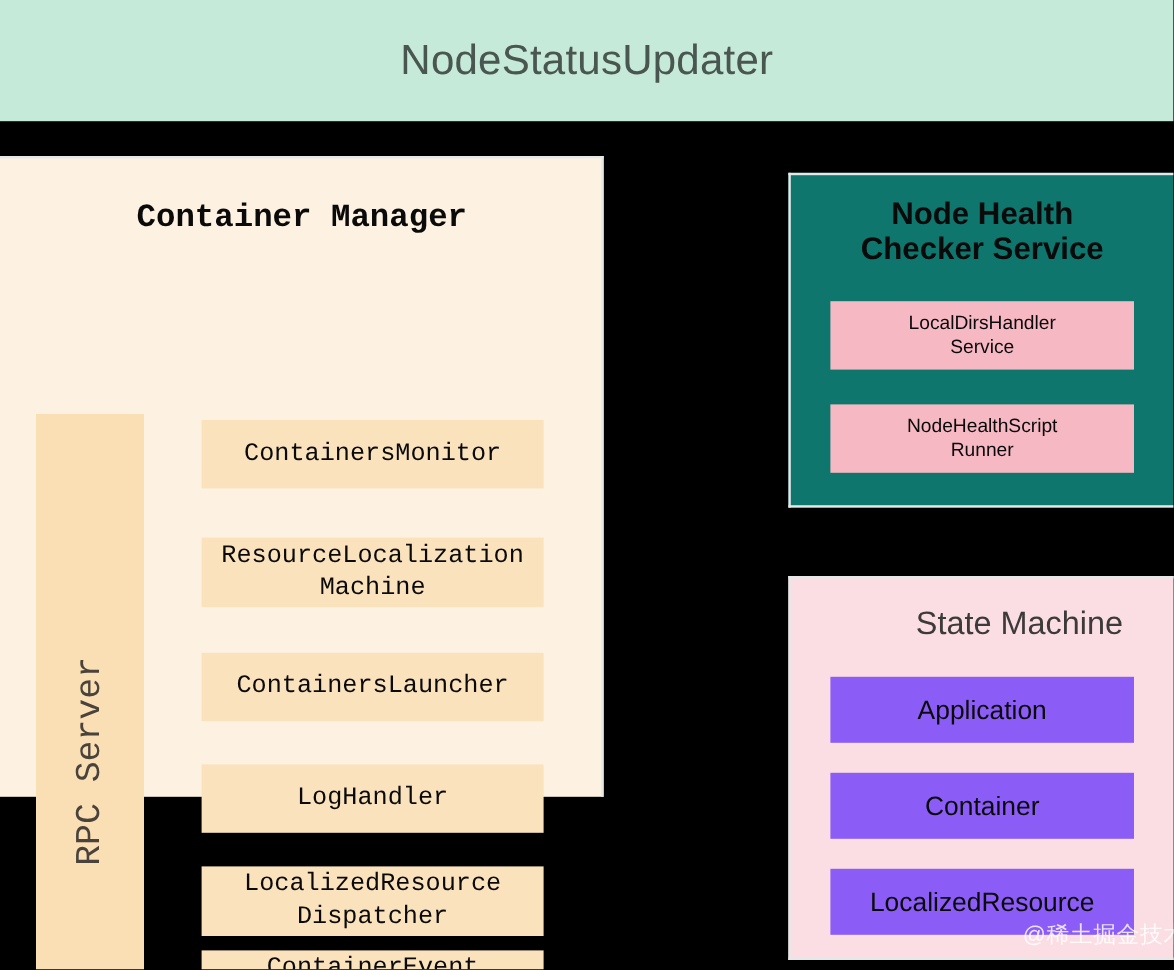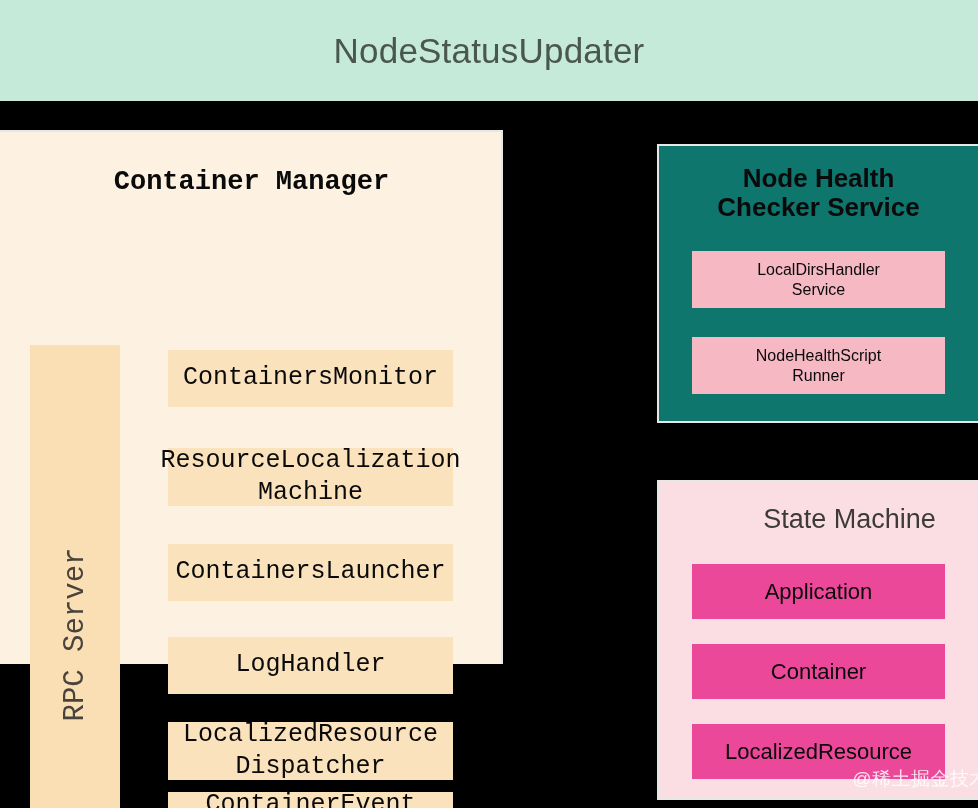--- a/index.html
+++ b/index.html
@@ -92,21 +92,21 @@
   }
   .cm-boxes {
     position: absolute;
     left: 168px;
     top: 218px;
     width: 285px;
   }
   .cm-box {
     background: #fae2bd;
     color: #0a0a0a;
-    font-size: 25px;
+    font-size: 21px;
     text-align: center;
     line-height: 1.3;
     display: flex;
     align-items: center;
     justify-content: center;
     white-space: pre-line;
     box-sizing: border-box;
   }
   .cm-box.h1 { height: 57px; }
   .cm-box.h2 { height: 58px; }
@@ -167,21 +167,21 @@
     font-weight: 400;
     color: #3d3a3a;
   }
   .sm-boxes {
     position: absolute;
     left: 33px;
     top: 82px;
     width: 253px;
   }
   .sm-box {
-    background: #ec4899;
+    background: #8b5cf6;
     color: #0a0a0a;
     font-size: 22px;
     text-align: center;
     height: 55px;
     display: flex;
     align-items: center;
     justify-content: center;
     box-sizing: border-box;
   }
   .sm-gap { height: 25px; }

